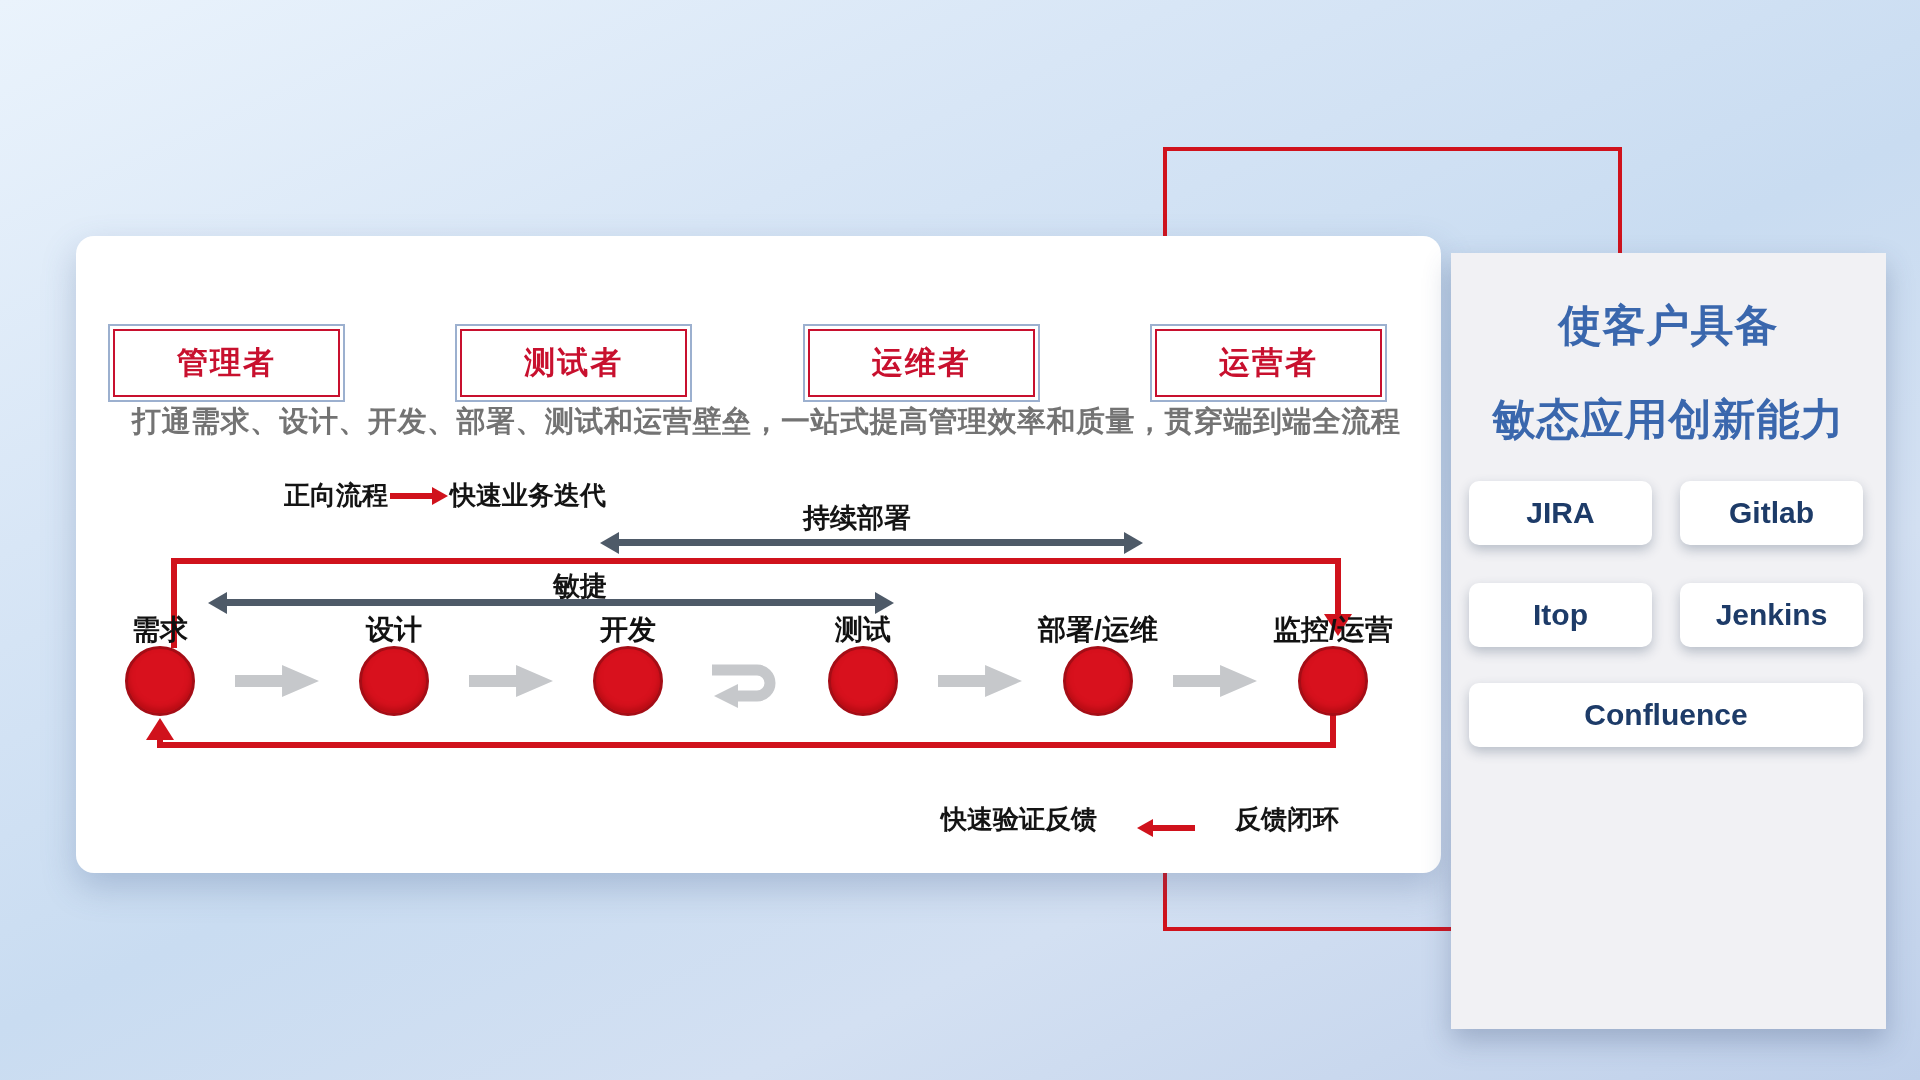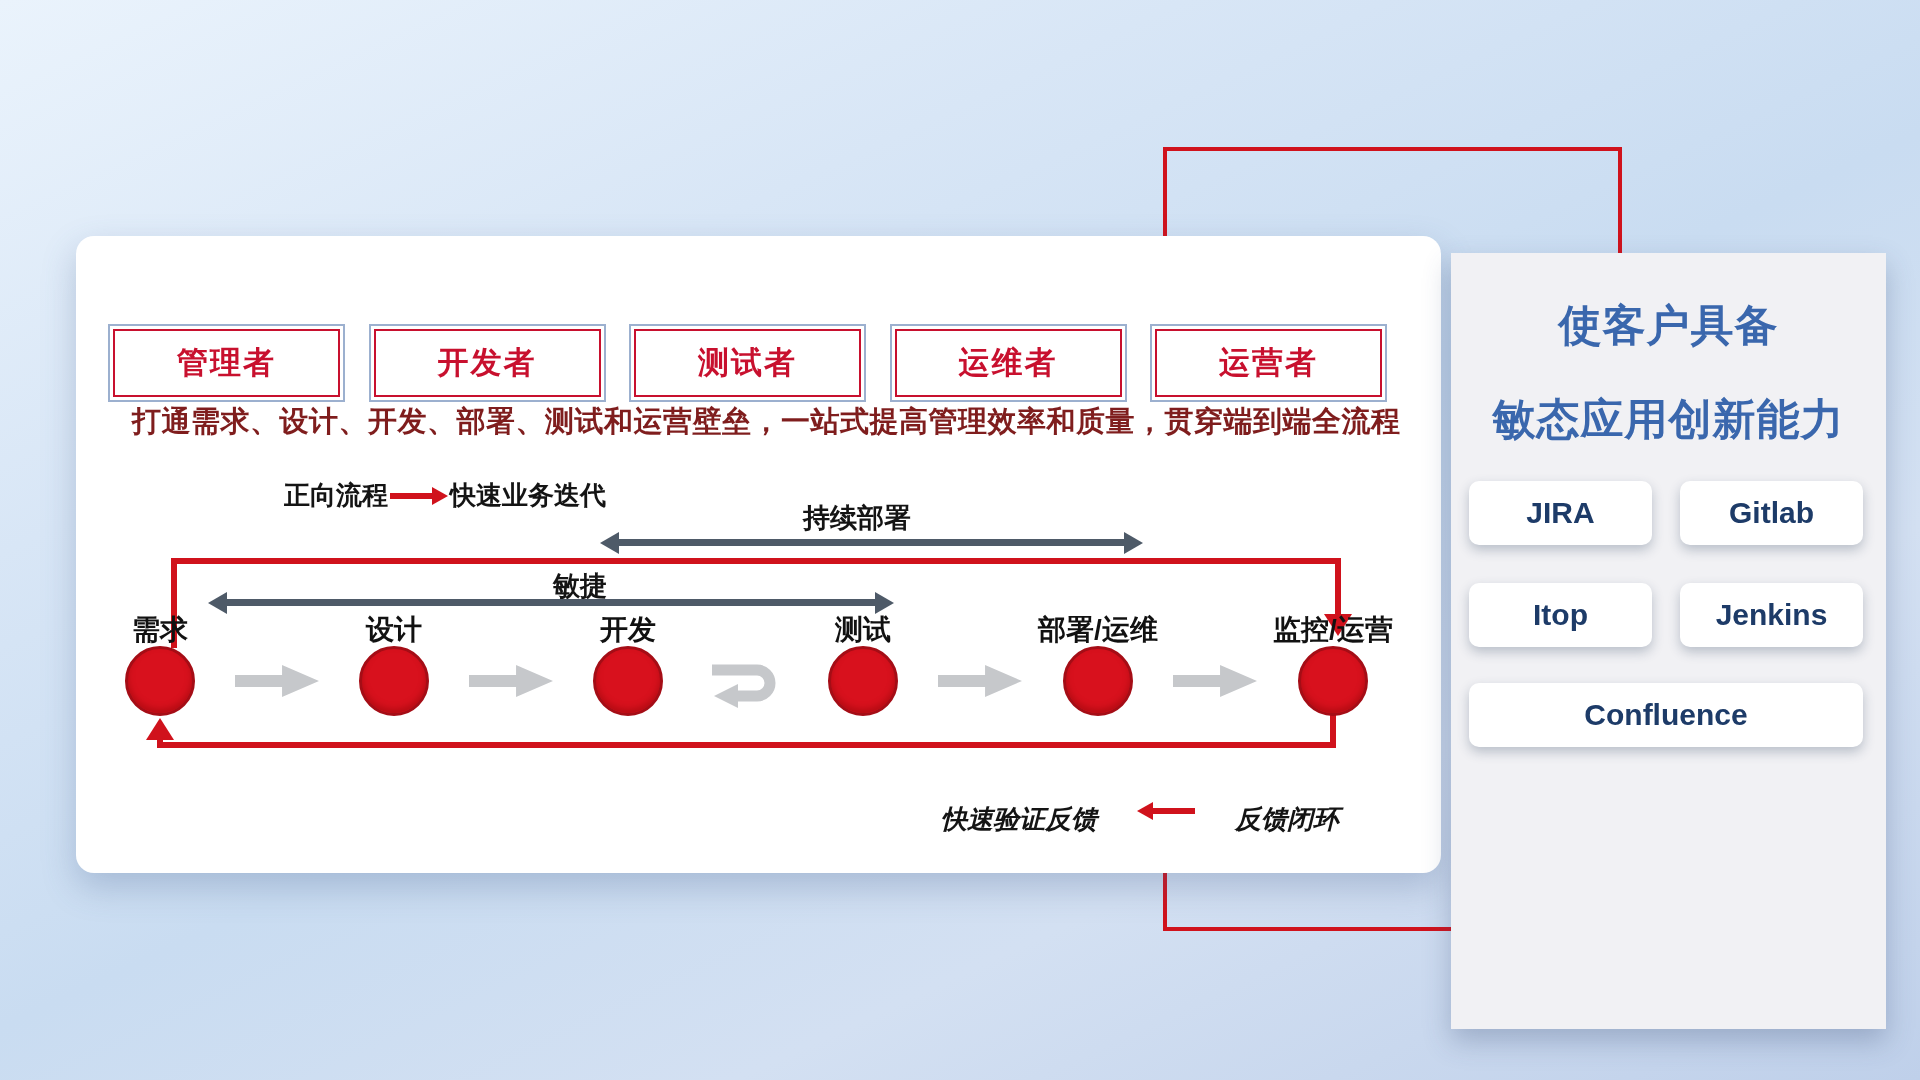--- a/index.html
+++ b/index.html
@@ -29,26 +29,26 @@
   .role-box {
     position:relative; width:237px; height:78px; background:#ffffff;
     border:2px solid #9cb0cf; box-sizing:border-box;
     display:flex; align-items:center; justify-content:center;
   }
   .role-box::before { content:""; position:absolute; inset:3px; border:2px solid #c8102e; }
   .role-text { position:relative; color:#c8102e; font-size:31px; font-weight:700; letter-spacing:2px; }
 
   .description {
     position:absolute; left:56px; top:166px; width:1300px;
-    font-size:29px; font-weight:700; color:#7f1d1d; letter-spacing:0.5px;
+    font-size:29px; font-weight:700; color:#737373; letter-spacing:0.5px;
   }
 
   
   .legend-forward { position:absolute; left:208px; top:242px; display:flex; align-items:center; gap:2px; }
-  .legend-feedback { position:absolute; left:865px; top:566px; display:flex; align-items:flex-start; gap:40px;font-style:italic; }
+  .legend-feedback { position:absolute; left:865px; top:566px; display:flex; align-items:flex-end; gap:40px; }
   .legend-label, .legend-value { font-size:26px; font-weight:700; color:#141414; }
 
   .arrow-right-red { position:relative; display:inline-block; width:58px; height:18px; }
   .arrow-right-red .bar { position:absolute; left:0; right:13px; top:6px; height:6px; background:#d0121c; }
   .arrow-right-red .head { position:absolute; right:0; top:0; width:0; height:0;
     border-top:9px solid transparent; border-bottom:9px solid transparent; border-left:16px solid #d0121c; }
   .arrow-left-red { position:relative; display:inline-block; width:58px; height:18px; }
   .arrow-left-red .bar { position:absolute; left:13px; right:0; top:6px; height:6px; background:#d0121c; }
   .arrow-left-red .head { position:absolute; left:0; top:0; width:0; height:0;
     border-top:9px solid transparent; border-bottom:9px solid transparent; border-right:16px solid #d0121c; }
@@ -117,23 +117,20 @@
 
   <div class="red-frame"></div>
 
   <div class="main-panel">
 
     <div class="roles-row">
       <div class="role-box">
         <span class="role-text">管理者</span>
       </div>
       <div class="role-box">
-        <span class="role-text">开发者</span>
-      </div>
-      <div class="role-box">
         <span class="role-text">测试者</span>
       </div>
       <div class="role-box">
         <span class="role-text">运维者</span>
       </div>
       <div class="role-box">
         <span class="role-text">运营者</span>
       </div>
     </div>
 

